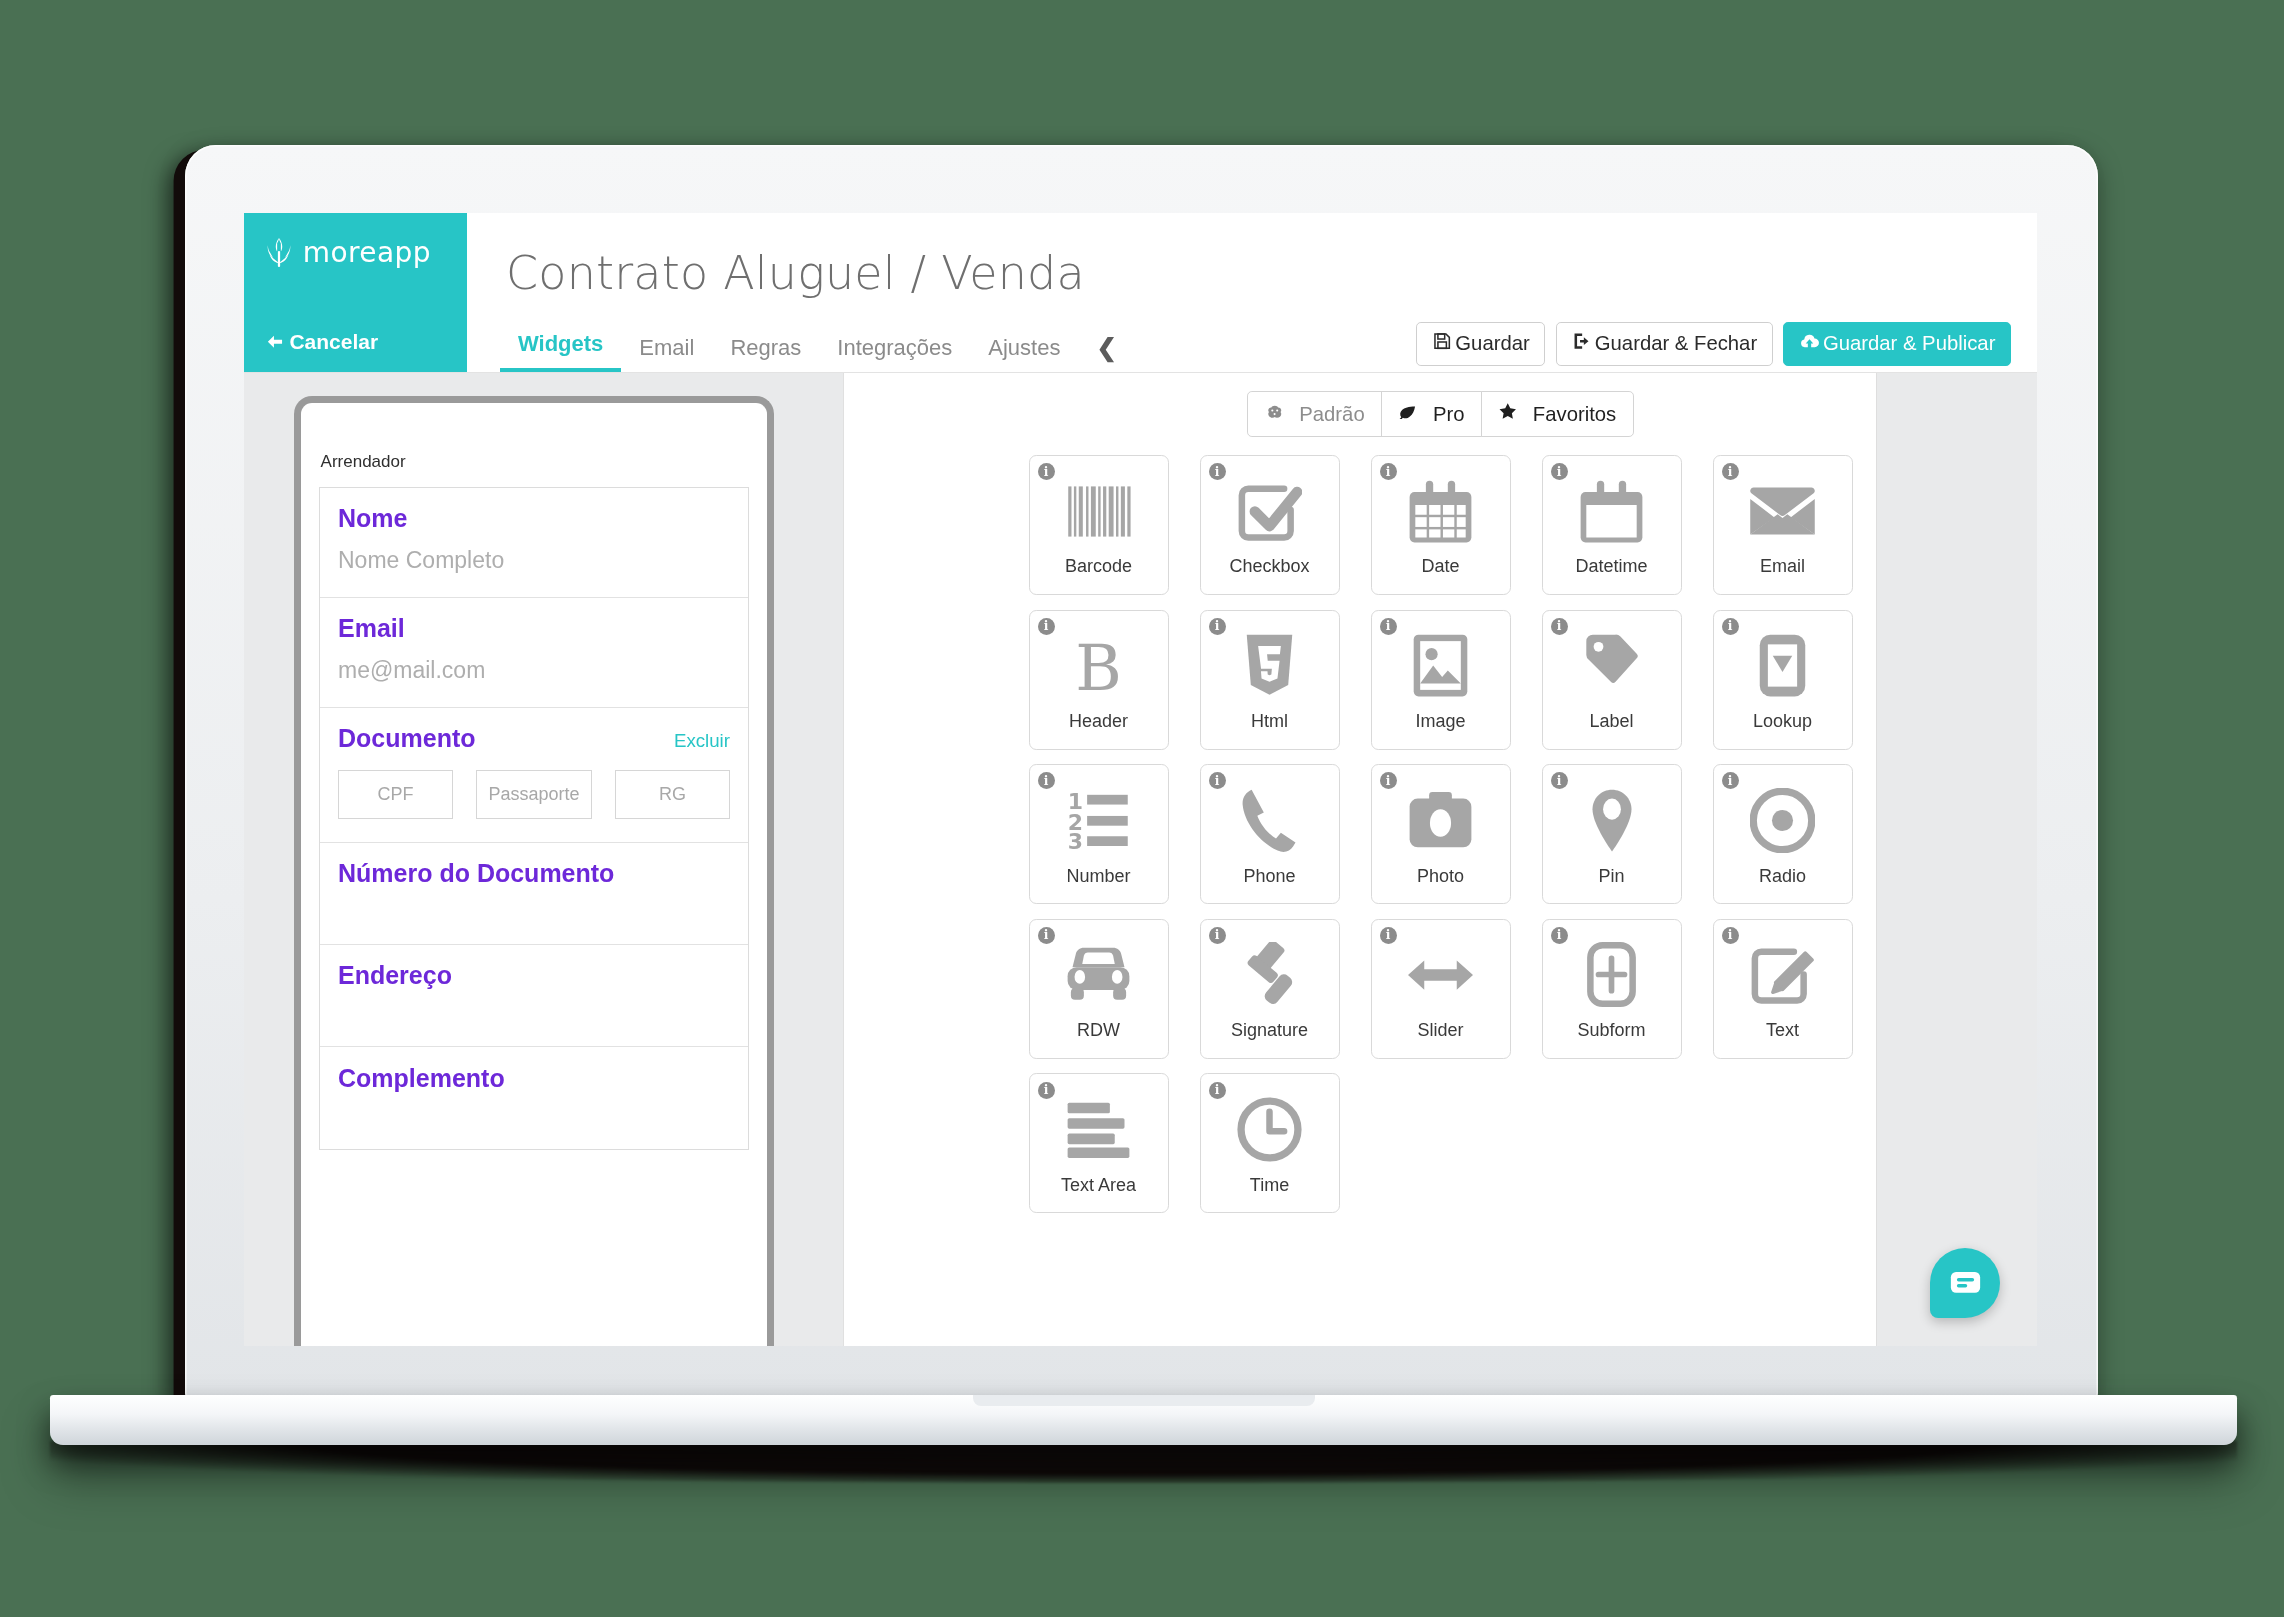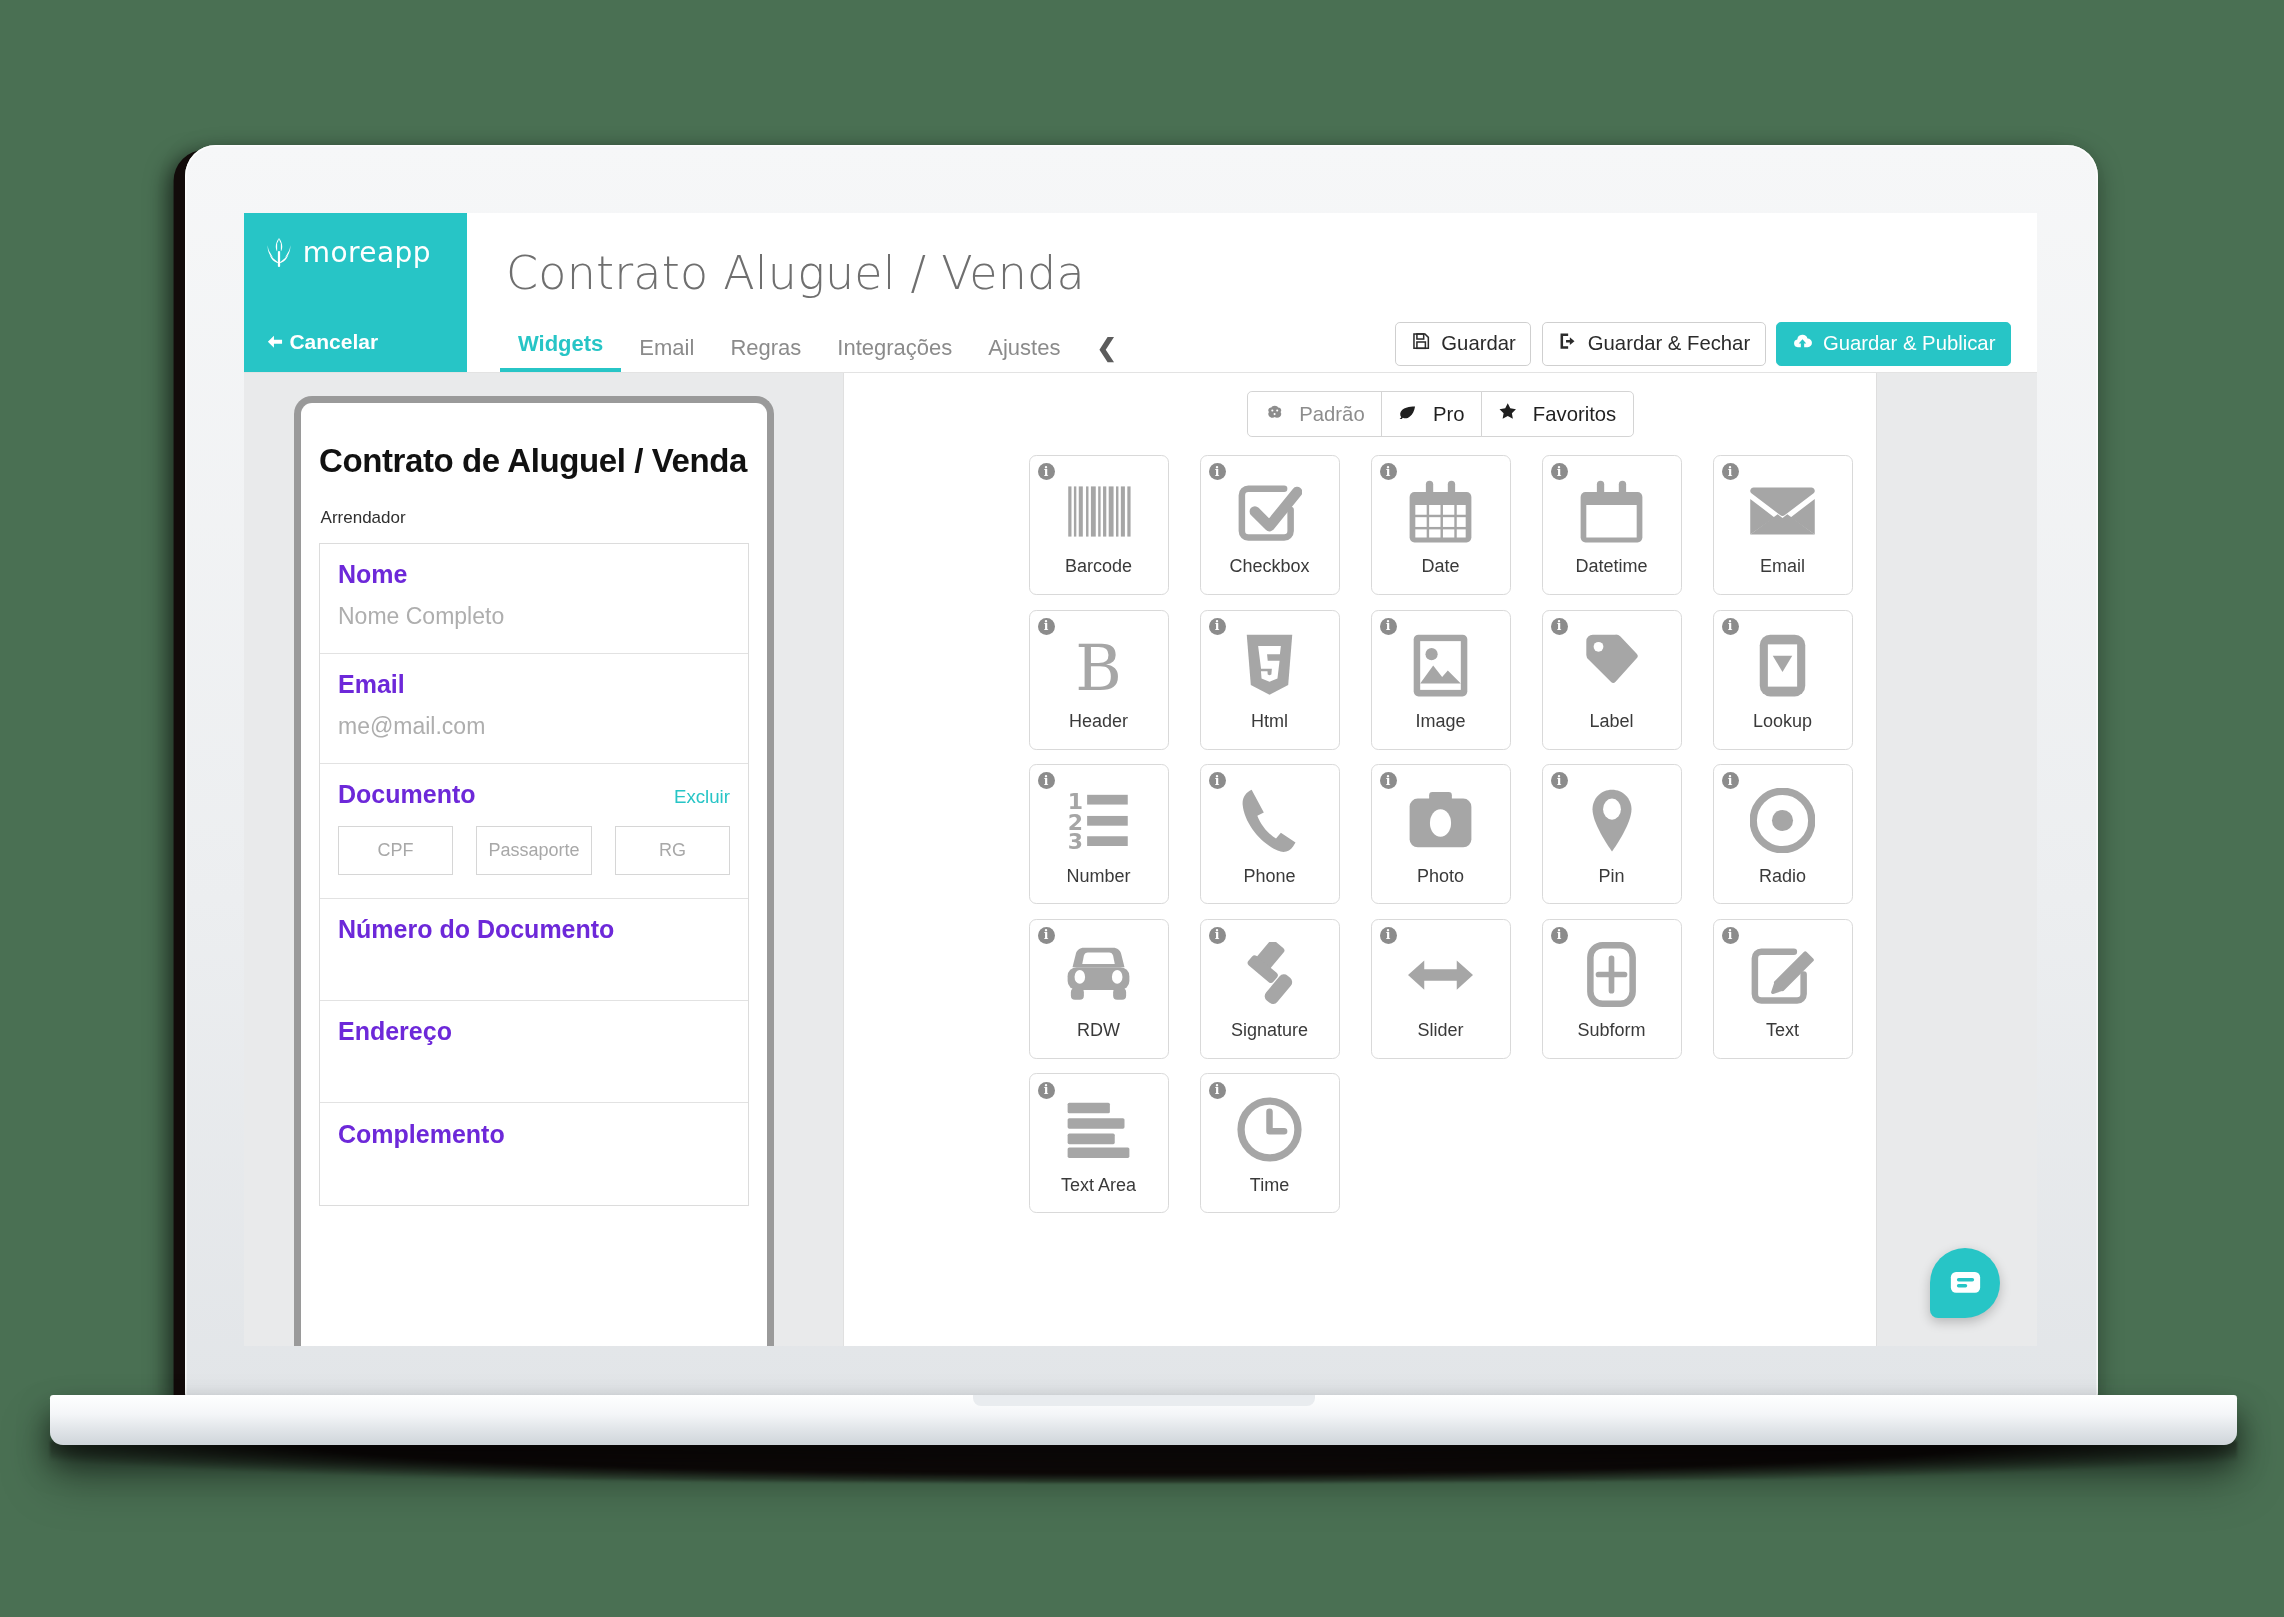--- a/index.html
+++ b/index.html
@@ -103,21 +103,21 @@
     cursor: pointer; white-space: nowrap;
   }
   .tab.active { color: #27c5c6; font-weight: 700; border-bottom: 4.1px solid #27c5c6; }
   .tab-collapse {
     font-size: 24.4px; color: #5c5c5c; padding: 0 14.6px 9.8px 18px; cursor: pointer;
     font-weight: 700;
   }
 
   .actions { margin-left: auto; display: flex; align-items: center; gap: 10.6px; padding-bottom: 6.5px; }
   .btn {
-    display: inline-flex; align-items: center; gap: 10px;
+    display: inline-flex; align-items: center; gap: 3px;
     height: 44px; padding: 0 14.6px;
     border: 0.8px solid #cfcfcf; border-radius: 4.9px;
     background: #ffffff; color: #2b2b2b; font-size: 20.3px;
     cursor: pointer; white-space: nowrap;
   }
   .btn svg { flex: none; }
   .btn-primary {
     background: #27c5c6; border-color: #27c5c6; color: #ffffff;
   }
 
@@ -324,21 +324,20 @@
             </div>
           </div>
         </div>
       </div>
 
       <div class="workspace">
 
         <div class="preview-pane">
           <div class="device">
 
-            <div class="form-title">Contrato de Aluguel / Venda</div>
             <div class="form-section-label">Arrendador</div>
 
             <div class="field-card">
 
               <div class="field">
                 <div class="field-label">Nome</div>
                 <div class="field-placeholder">Nome Completo</div>
               </div>
 
               <div class="field">

